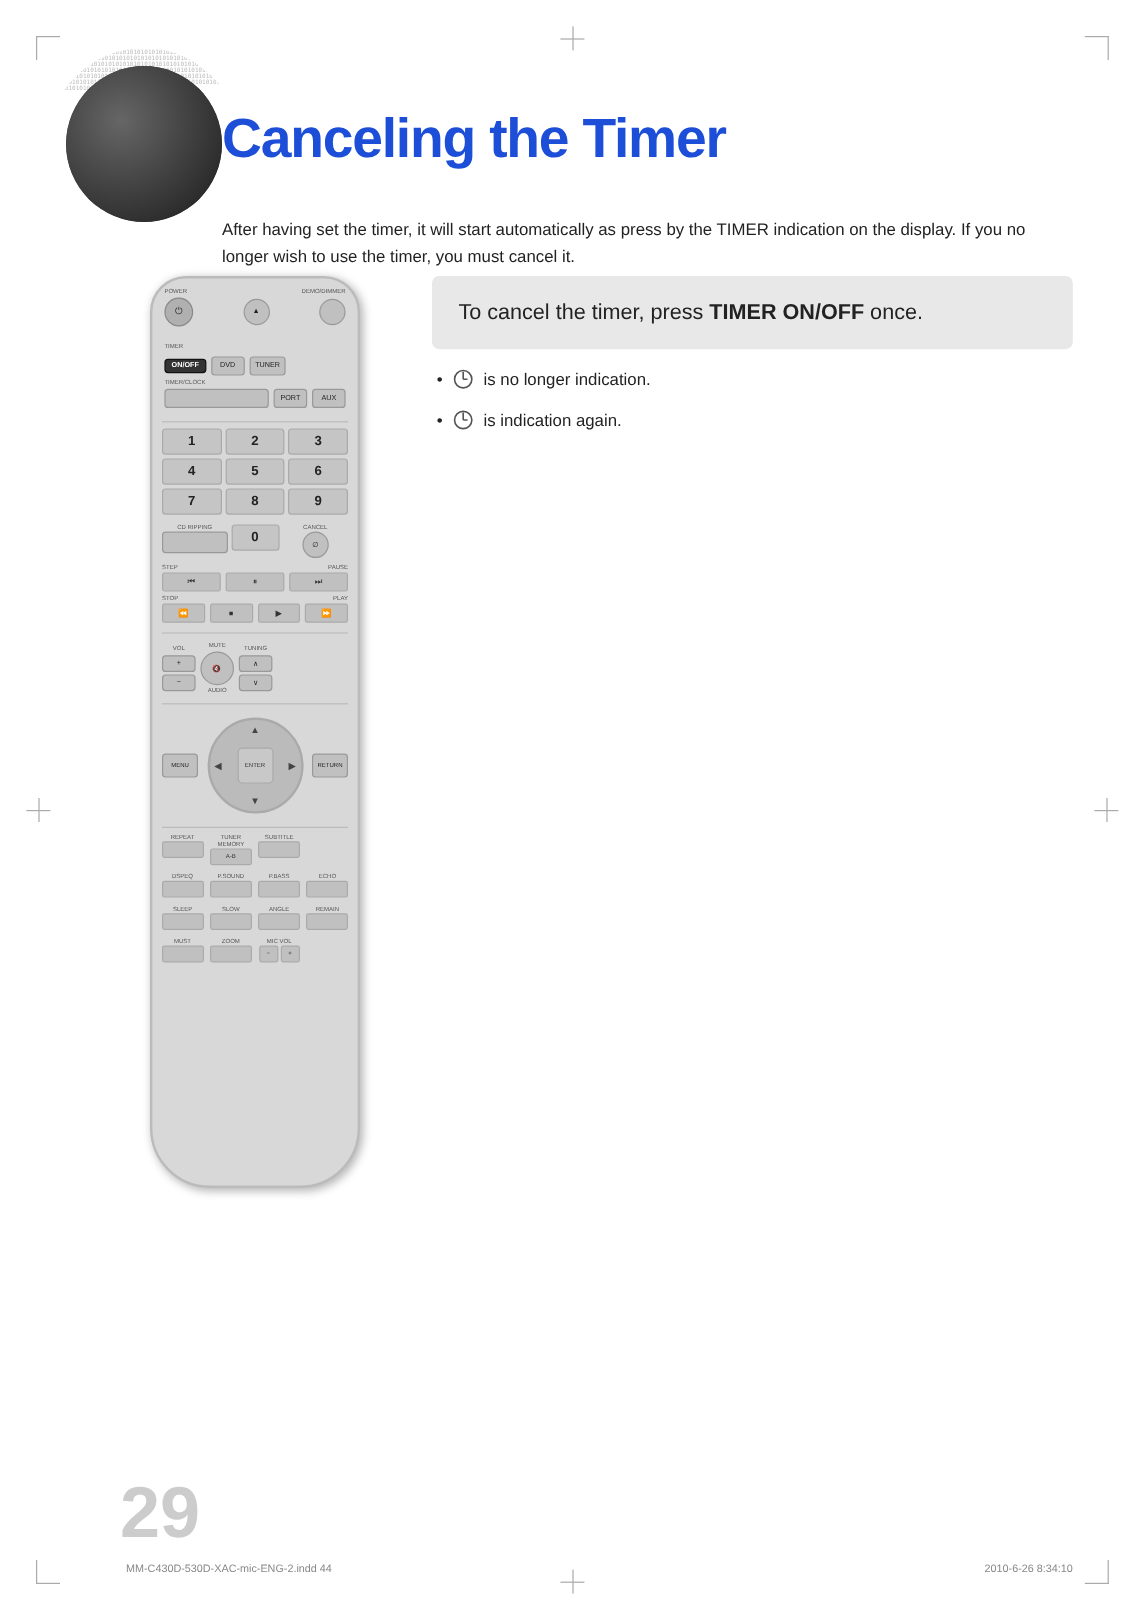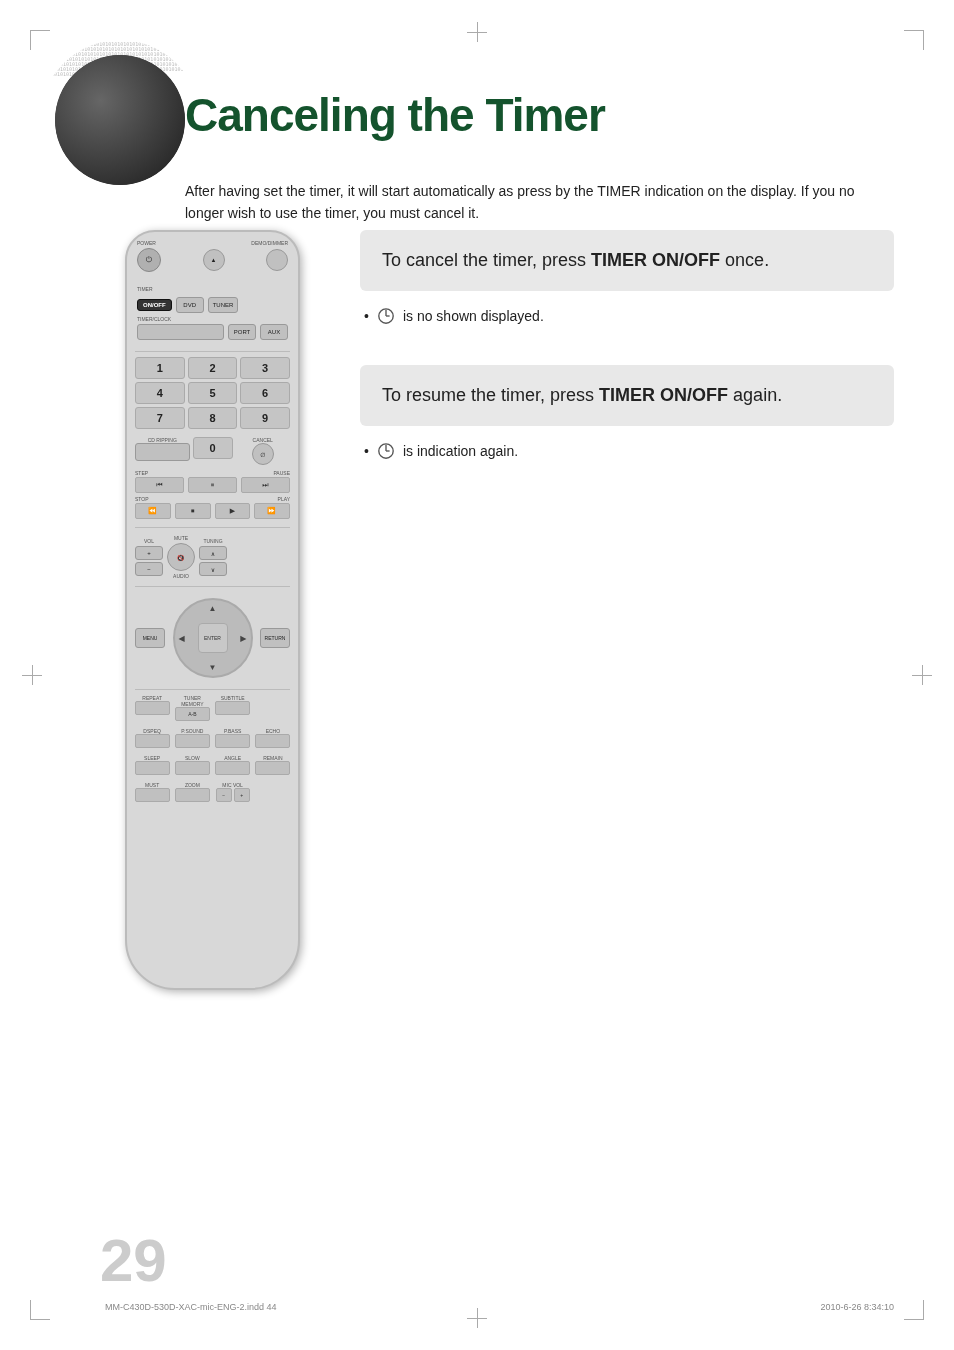--- a/index.html
+++ b/index.html
@@ -78,21 +78,21 @@
       overflow: hidden;
     }
 
     
     .page-title {
       position: absolute;
       top: 88px;
       left: 185px;
       font-size: 46px;
       font-weight: bold;
-      color: #14532d;
+      color: #1d4ed8;
       letter-spacing: -1px;
     }
 
     
     .intro-text {
       position: absolute;
       top: 180px;
       left: 185px;
       right: 60px;
       font-size: 14px;
@@ -581,28 +581,23 @@
     </div>
   </div>
 
   <div class="bullet-line">
     <span>•</span>
     <svg class="clock-svg" viewBox="0 0 20 20">
       <circle cx="10" cy="10" r="8" fill="none" stroke="#555" stroke-width="1.5"></circle>
       <line x1="10" y1="3" x2="10" y2="10" stroke="#555" stroke-width="1.5"></line>
       <line x1="10" y1="10" x2="14" y2="10" stroke="#555" stroke-width="1.5"></line>
     </svg>
-    <span>is no shown displayed.</span>
+    <span>is no longer indication.</span>
   </div>
 
-  <div class="info-box" style="margin-top: 40px;">
-    <div class="info-box-text">
-      <span>To resume the timer, press </span><strong>TIMER ON/OFF</strong><span> again.</span>
-    </div>
-  </div>
 
   <div class="bullet-line">
     <span>•</span>
     <svg class="clock-svg" viewBox="0 0 20 20">
       <circle cx="10" cy="10" r="8" fill="none" stroke="#555" stroke-width="1.5"></circle>
       <line x1="10" y1="3" x2="10" y2="10" stroke="#555" stroke-width="1.5"></line>
       <line x1="10" y1="10" x2="14" y2="10" stroke="#555" stroke-width="1.5"></line>
     </svg>
     <span>is indication again.</span>
   </div>

